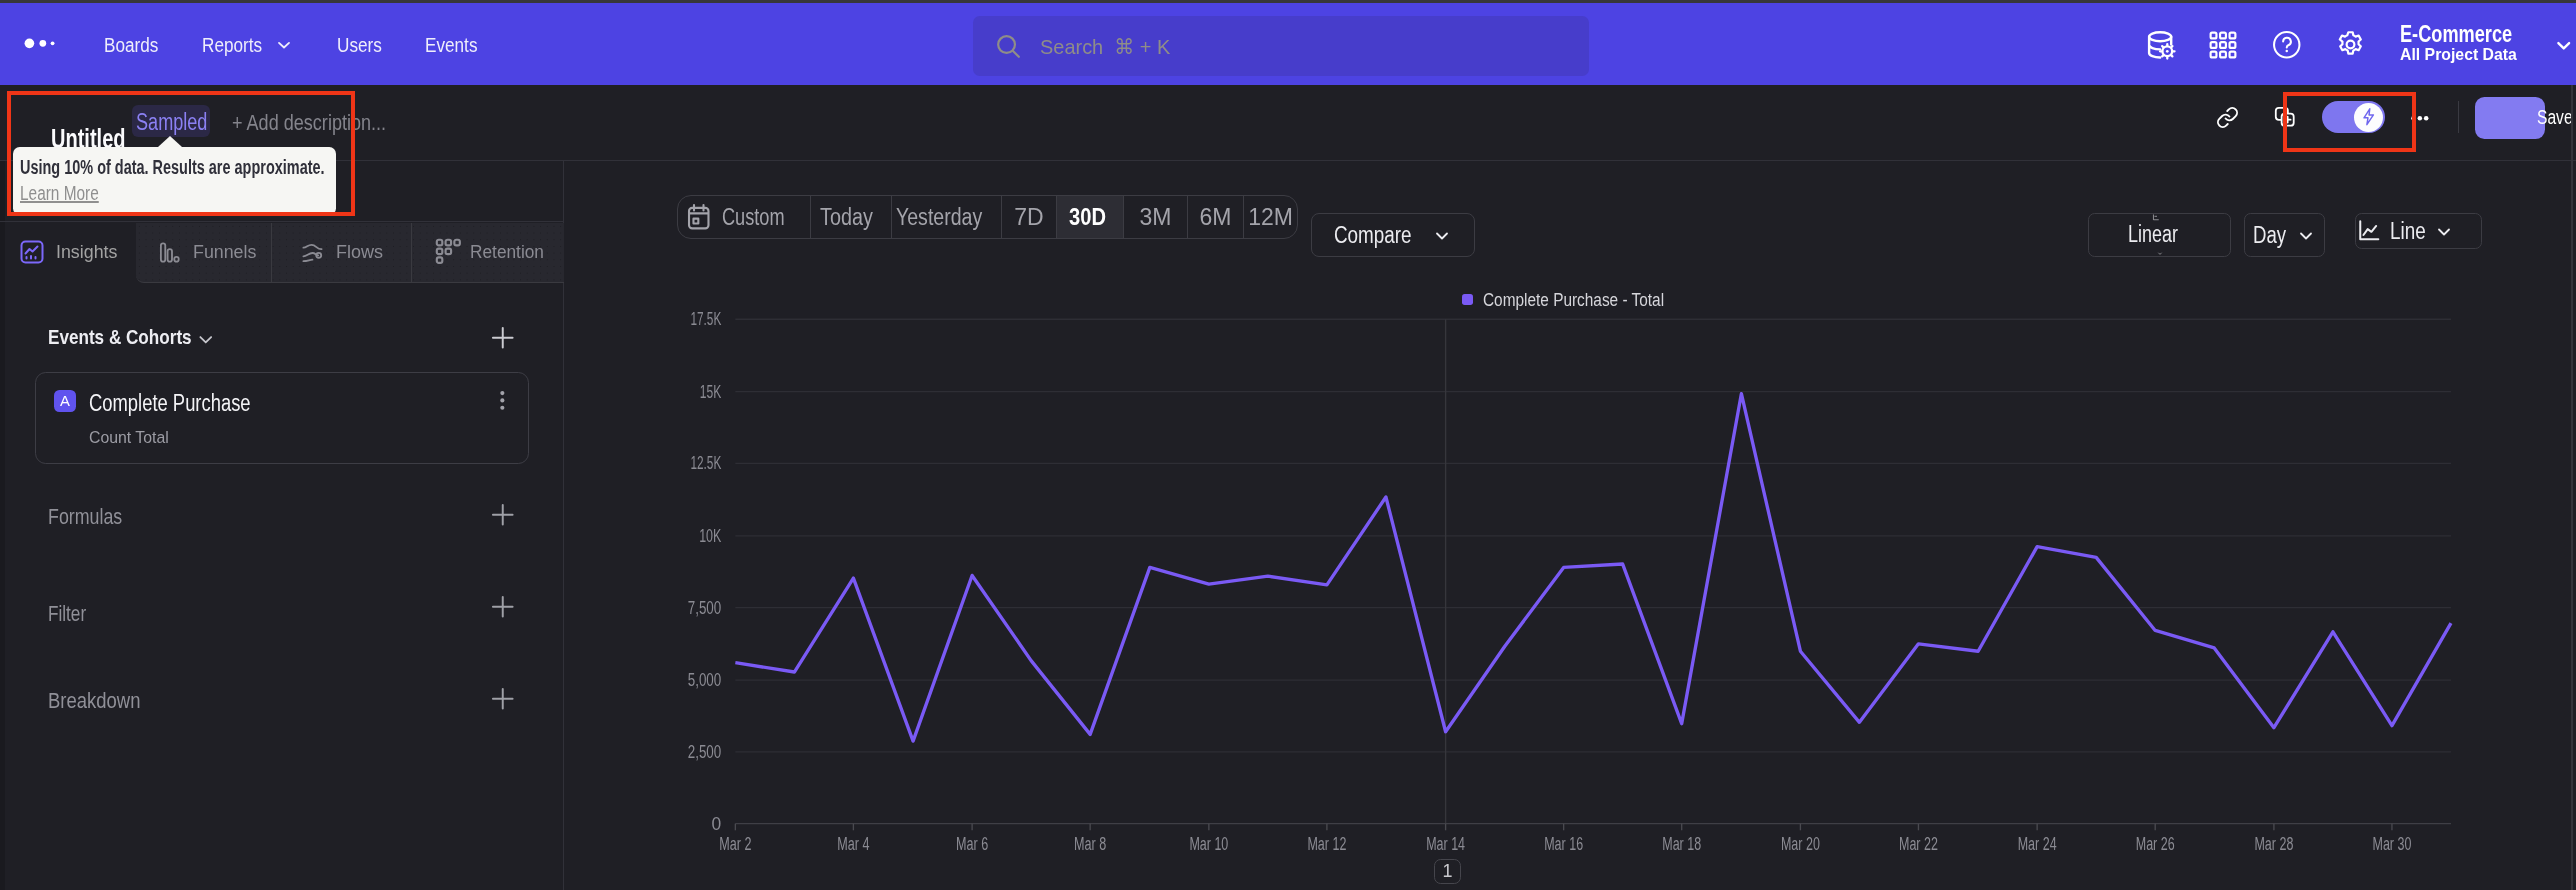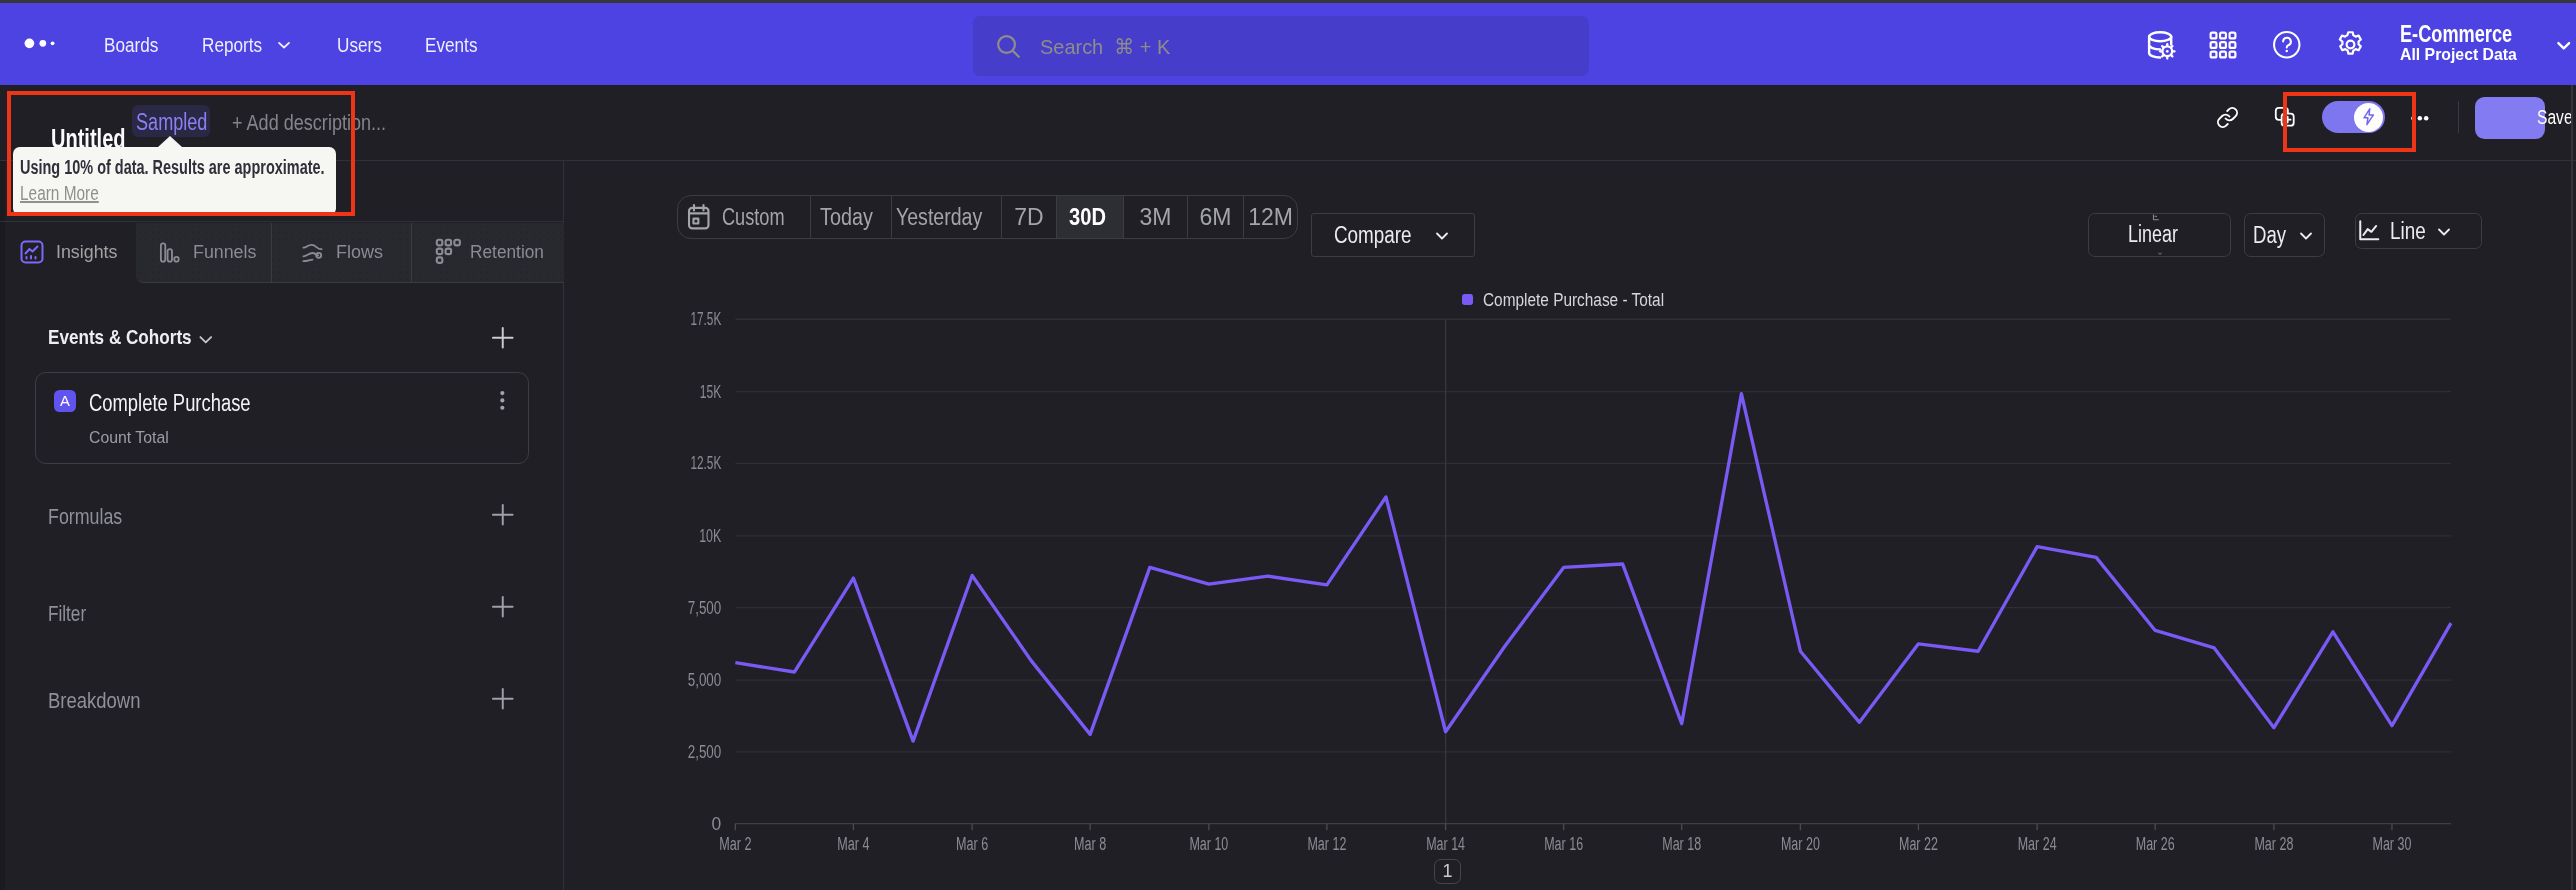--- a/index.html
+++ b/index.html
@@ -240,21 +240,21 @@
       <span class="sx" style="transform:scaleX(0.85);">Yesterday</span>
     </div>
   <div style="width:55px;display:flex;align-items:center;justify-content:center;border-right:1.3px solid #3c3c43;">7D</div>
   <div style="width:67px;display:flex;align-items:center;justify-content:center;border-right:1.3px solid #3c3c43;background:#2d2d34;color:#fff;font-weight:bold;">
       <span class="sx" style="transform:scaleX(0.875);">30D</span>
     </div>
   <div style="width:64px;display:flex;align-items:center;justify-content:center;border-right:1.3px solid #3c3c43;">3M</div>
   <div style="width:56px;display:flex;align-items:center;justify-content:center;border-right:1.3px solid #3c3c43;">6M</div>
   <div style="flex:1;display:flex;align-items:center;justify-content:center;">12M</div>
 </div>
-<div class="abs" style="left:1311px;top:213px;width:164px;height:44px;border:1.3px solid #3c3c43;border-radius:3px;display:flex;align-items:center;justify-content:center;color:#ececf0;font-size:23px;">
+<div class="abs" style="left:1311px;top:213px;width:164px;height:44px;border:1.3px solid #3c3c43;border-radius:8px;display:flex;align-items:center;justify-content:center;color:#ececf0;font-size:23px;">
   <span class="sx" style="transform:scaleX(0.82);">Compare</span>
   <svg width="20" height="20" viewBox="0 0 24 24" style="margin:2.7px 0 0 2.7px;">
       <polyline points="6,9 12,15 18,9" fill="none" stroke="#ececf0" stroke-width="2.2" stroke-linecap="round" stroke-linejoin="round"></polyline>
     </svg>
 </div>
 
 <div class="abs" style="left:2088px;top:213px;width:143px;height:44px;border:1.3px solid #3c3c43;border-radius:6.7px;display:flex;align-items:center;justify-content:center;color:#ececf0;font-size:23px;flex-direction:column;">
   <svg width="25.5" height="25.5" viewBox="0 0 24 24" style="margin-right:8px;">
     <g fill="none" stroke="#ececf0" stroke-width="1.9" stroke-linecap="round">
       <path d="M4 3 V20 H21"></path>

